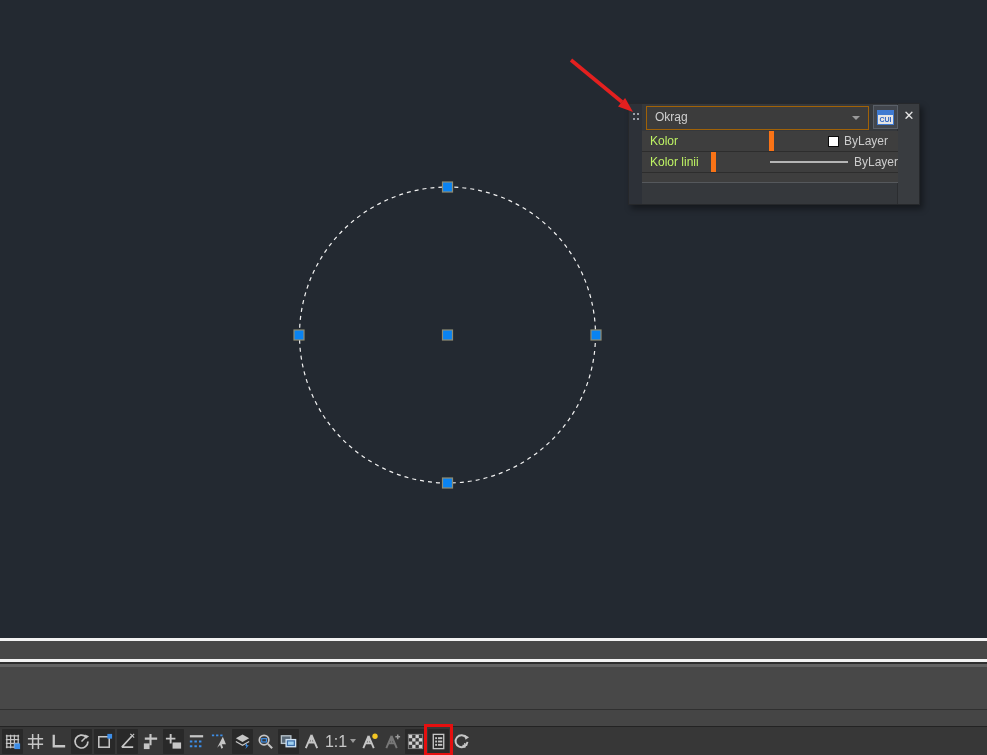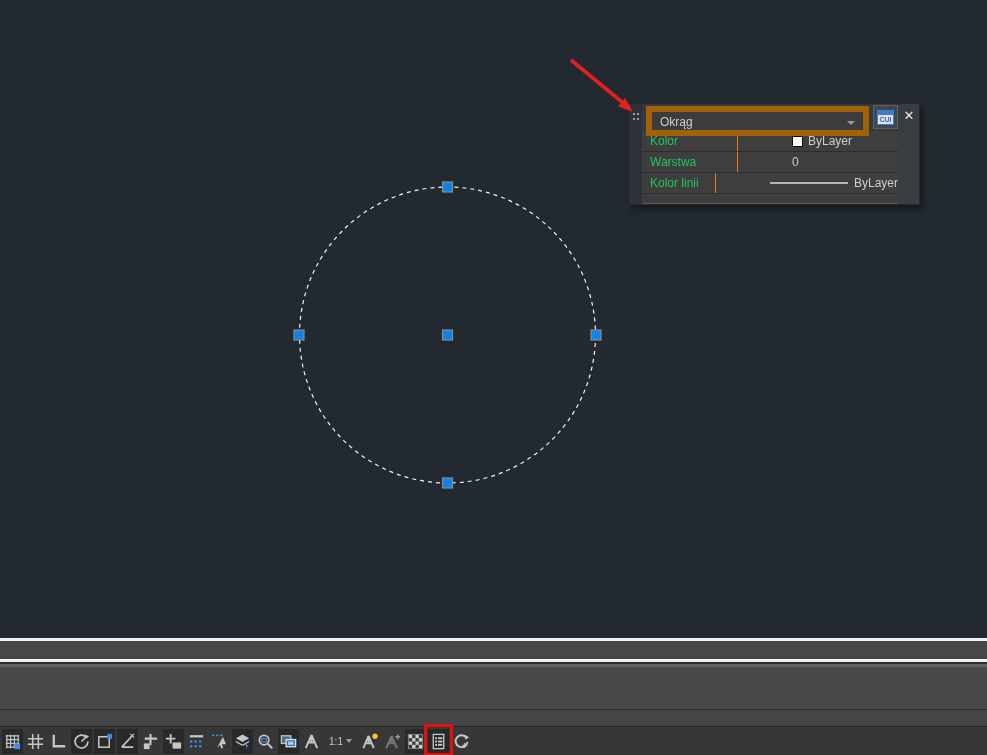--- a/index.html
+++ b/index.html
@@ -26,38 +26,38 @@
                radial-gradient(circle 1px at 2px 2px, #9aa0a8 98%, transparent),
                radial-gradient(circle 1px at 6px 2px, #9aa0a8 98%, transparent),
                radial-gradient(circle 1px at 2px 7px, #9aa0a8 98%, transparent),
                radial-gradient(circle 1px at 6px 7px, #9aa0a8 98%, transparent); }
   #qp-right { position:absolute; right:0; top:0; bottom:0; width:22px; background:#393c40;
               border-left:1px solid #2b2d30; }
   #qp-close { position:absolute; top:4px; left:3px; width:16px; height:16px;
               color:#e8e8e8; font-size:13px; line-height:16px; text-align:center; cursor:default; }
   #qp-main { position:absolute; left:13px; top:0; width:256px; }
   #qp-top { height:27px; position:relative; }
-  #qp-combo { position:absolute; left:4px; top:2px; width:223px; height:30px;
-              background:#3c3c3c; border:6px solid #a16207; color:#cfcfcf;
+  #qp-combo { position:absolute; left:4px; top:2px; width:223px; height:24px;
+              background:#3c3c3c; border:1px solid #a16207; color:#cfcfcf;
               font-size:12px; line-height:20px; padding-left:8px; }
   #qp-combo-arrow { position:absolute; right:8px; top:9px; width:0; height:0;
               border-left:4px solid transparent; border-right:4px solid transparent;
               border-top:4px solid #9a9a9a; }
   #qp-cui { position:absolute; left:231px; top:1px; width:25px; height:24px;
             background:#42464d; border:1px solid #5a6068;
             display:flex; align-items:center; justify-content:center; }
   #cui-glyph { width:17px; height:15px; background:#e4e4e4; border:1px solid #3f7ad1;
                display:flex; align-items:flex-end; justify-content:center; position:relative; }
   #cui-glyph::before { content:""; position:absolute; left:0; right:0; top:0; height:4px;
                background:#3f7ad1; }
   #cui-glyph span { font-size:7px; font-weight:bold; color:#2f66c4; line-height:9px;
                letter-spacing:0; }
   #qp-rows { width:100%; }
   .qp-row { display:flex; height:21px; background:#3e3e3e; border-bottom:1px solid #2d2d2d; }
-  .qp-label { width:96px; border-right:1px solid #f97316; color:#22c55e; font-size:12px;
+  .qp-label { width:132px; border-right:5px solid #f97316; color:#bef264; font-size:12px;
               line-height:20px; padding-left:8px; }
   .qp-value { flex:1; color:#cdcdcd; font-size:12px; line-height:20px; padding-left:6px;
               display:flex; align-items:center;margin-left:48px; }
   .swatch { display:inline-block; width:11px; height:11px; background:#fff;
             border:1px solid #0a0a0a; margin-right:5px; }
   .ltline { display:inline-block; width:78px; border-top:2px solid #b5b5b5; margin-right:6px; }
   #qp-filler { height:10px; background:#3e3e3e; border-bottom:1px solid #55585c; }
   
   .hbar { position:absolute; left:0; right:0; z-index:2; }
   #bar-w1 { top:638px; height:3px;  background:#f2f2f2; }
@@ -75,21 +75,21 @@
              justify-content:center; border-radius:1px; position:relative; }
   .sb-cell.pressed { background:#292929; }
   .sb-cell.wide { width:33px; }
   .sb-cell.hl::after { content:""; position:absolute; left:-4px; right:-4px; top:-5px;
              bottom:-2px; border:3px solid var(--highlight); pointer-events:none; z-index:10; }
   .sb-cell svg { display:block; }
   .ic  { stroke:var(--icon); fill:none; }
   .icf { fill:var(--icon); }
   .acc { stroke:var(--accent); fill:none; }
   .accf{ fill:var(--accent); }
-  #scale-txt { font-size:10px; color:#c8c8c8; line-height:25px; }
+  #scale-txt { font-size:16px; color:#c8c8c8; line-height:25px; }
   #scale-chev { width:0; height:0; margin-left:3px;
              border-left:3px solid transparent; border-right:3px solid transparent;
              border-top:4px solid #9a9a9a; }
 </style>
 </head>
 <body>
 
 <div id="screen">
 
   <svg id="draw-svg" width="987" height="755">
@@ -275,26 +275,20 @@
       </div>
       <div id="qp-rows">
         <div class="qp-row">
           <div class="qp-label">Kolor</div>
           <div class="qp-value">
             <span class="swatch"></span>
             <span>ByLayer</span>
           </div>
         </div>
         <div class="qp-row">
-          <div class="qp-label">Warstwa</div>
-          <div class="qp-value">
-            <span>0</span>
-          </div>
-        </div>
-        <div class="qp-row">
           <div class="qp-label">Kolor linii</div>
           <div class="qp-value">
             <span class="ltline"></span>
             <span>ByLayer</span>
           </div>
         </div>
         <div id="qp-filler"></div>
       </div>
     </div>
   </div>

